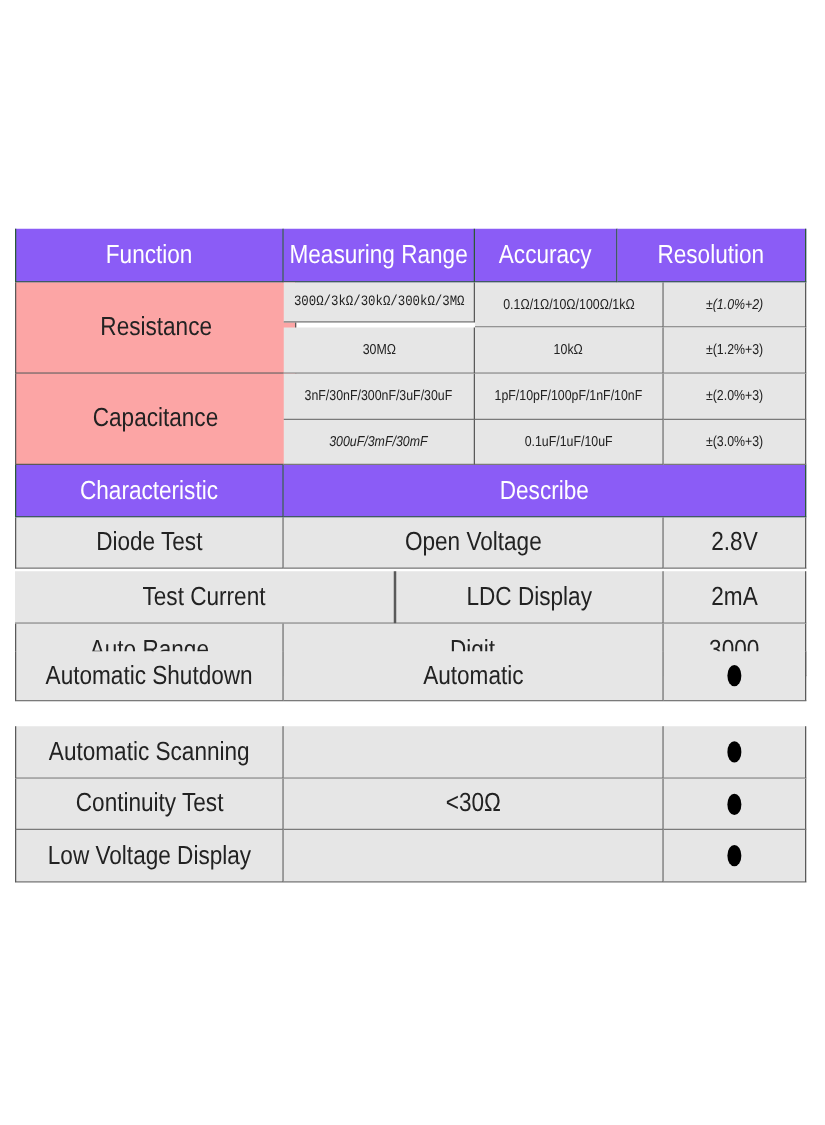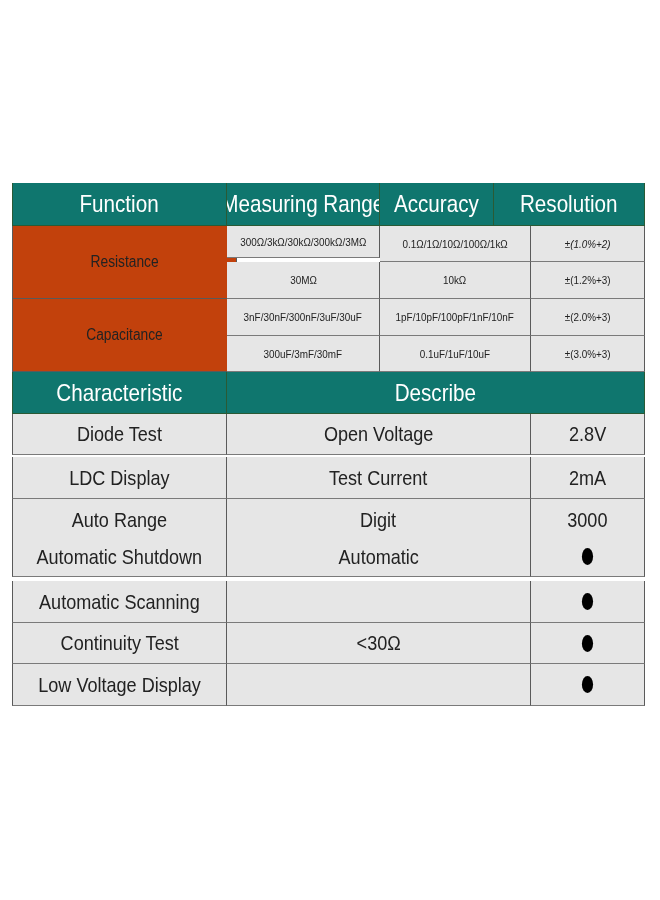--- a/index.html
+++ b/index.html
@@ -3,36 +3,36 @@
 <meta charset="utf-8">
 <style>
   html, body { margin: 0; padding: 0; background: #ffffff; }
   body { width: 660px; height: 900px; position: relative; overflow: hidden;
          font-family: "Liberation Sans", "DejaVu Sans", sans-serif; }
   .tbl { position: absolute; left: 12px; top: 183px; width: 633px; }
   .row { position: absolute; left: 0; display: flex; box-sizing: border-box; }
   .cell { box-sizing: border-box; display: flex; align-items: center; justify-content: center;
           background: #e6e6e6; color: #222; border-right: 1px solid #5a5a5a; border-bottom: 1px solid #7a7a7a;
           text-align: center; white-space: nowrap; overflow: hidden; }
-  .hdr .cell { background: #0f766e; color: #ffffff; font-size: 24px; border-color: #2a5a35; transform-origin: center; }
+  .hdr .cell { background: #8b5cf6; color: #ffffff; font-size: 21px; border-color: #2a5a35; transform-origin: center; }
   .hdr .cell span { display: inline-block; transform: scaleX(0.86); }
   .small { font-size: 11.5px; }
   .small span { display: inline-block; transform: scaleX(0.86); }
   .big { font-size: 21px; }
   .big span { display: inline-block; transform: scaleX(0.86); }
   .c1 { width: 215px; border-left: 1px solid #5a5a5a; }
   .c2 { width: 153px; }
   .c3 { width: 151px; }
   .c4 { width: 114px; }
   .c23 { width: 304px; }
   .c234 { width: 418px; }
   .dot { width: 13px; height: 17px; border-radius: 50%; background: #000; display: inline-block; }
   .func { position: absolute; left: 0; width: 225px; box-sizing: border-box; display: flex; align-items: center; justify-content: center;
-          background: #c2410c; border-left: 1px solid #5a5a5a; border-right: 1px solid #5a5a5a; border-bottom: 1px solid #5a5a5a;
-          font-size: 16px; color: #222; }
+          background: #fca5a5; border-left: 1px solid #5a5a5a; border-right: 1px solid #5a5a5a; border-bottom: 1px solid #5a5a5a;
+          font-size: 21px; color: #222; }
   .func span { display: inline-block; transform: scaleX(0.86); }
   .sub { position: absolute; left: 215px; display: flex; }
 </style>
 </head>
 <body>
 
 <div class="tbl">
 
   <div class="row hdr" style="top:0; height:43px;">
     <div class="cell c1">
@@ -46,21 +46,21 @@
       </div>
     <div class="cell c3">
         <span>Resolution</span>
       </div>
   </div>
 
   <div class="func" style="top:43px; height:73px;">
       <span>Resistance</span>
     </div>
   <div class="sub" style="top:43px;">
-    <div class="cell c2 small" style="height:32px;">
+    <div class="cell c2 small" style="height:32px;font-family:Liberation Mono, monospace;">
         <span>300Ω/3kΩ/30kΩ/300kΩ/3MΩ</span>
       </div>
     <div class="cell c3 small" style="height:36px;">
         <span>0.1Ω/1Ω/10Ω/100Ω/1kΩ</span>
       </div>
     <div class="cell c4 small" style="height:36px;font-style:italic;">
         <span>±(1.0%+2)</span>
       </div>
   </div>
   <div class="sub" style="top:79px;">
@@ -83,21 +83,21 @@
         <span>3nF/30nF/300nF/3uF/30uF</span>
       </div>
     <div class="cell c3 small" style="height:37px;">
         <span>1pF/10pF/100pF/1nF/10nF</span>
       </div>
     <div class="cell c4 small" style="height:37px;">
         <span>±(2.0%+3)</span>
       </div>
   </div>
   <div class="sub" style="top:153px;">
-    <div class="cell c2 small" style="height:36px;">
+    <div class="cell c2 small" style="height:36px;font-style:italic;">
         <span>300uF/3mF/30mF</span>
       </div>
     <div class="cell c3 small" style="height:36px;">
         <span>0.1uF/1uF/10uF</span>
       </div>
     <div class="cell c4 small" style="height:36px;">
         <span>±(3.0%+3)</span>
       </div>
   </div>
 
@@ -115,42 +115,42 @@
         <span>Diode Test</span>
       </div>
     <div class="cell c23 big">
         <span>Open Voltage</span>
       </div>
     <div class="cell c4 big">
         <span>2.8V</span>
       </div>
   </div>
   <div class="row" style="top:274px; height:42px;">
+    <div class="cell c23 big">
+        <span>Test Current</span>
+      </div>
     <div class="cell c1 big">
         <span>LDC Display</span>
-      </div>
-    <div class="cell c23 big">
-        <span>Test Current</span>
       </div>
     <div class="cell c4 big">
         <span>2mA</span>
       </div>
   </div>
   <div class="row" style="top:316px; height:42px;">
     <div class="cell c1 big">
         <span>Auto Range</span>
       </div>
     <div class="cell c23 big">
         <span>Digit</span>
       </div>
     <div class="cell c4 big">
         <span>3000</span>
       </div>
   </div>
-  <div class="row" style="top:354px; height:40px;">
+  <div class="row" style="top:338px; height:40px;">
     <div class="cell c1 big">
         <span>Automatic Shutdown</span>
       </div>
     <div class="cell c23 big">
         <span>Automatic</span>
       </div>
     <div class="cell c4 big">
         <span class="dot"></span>
       </div>
   </div>

